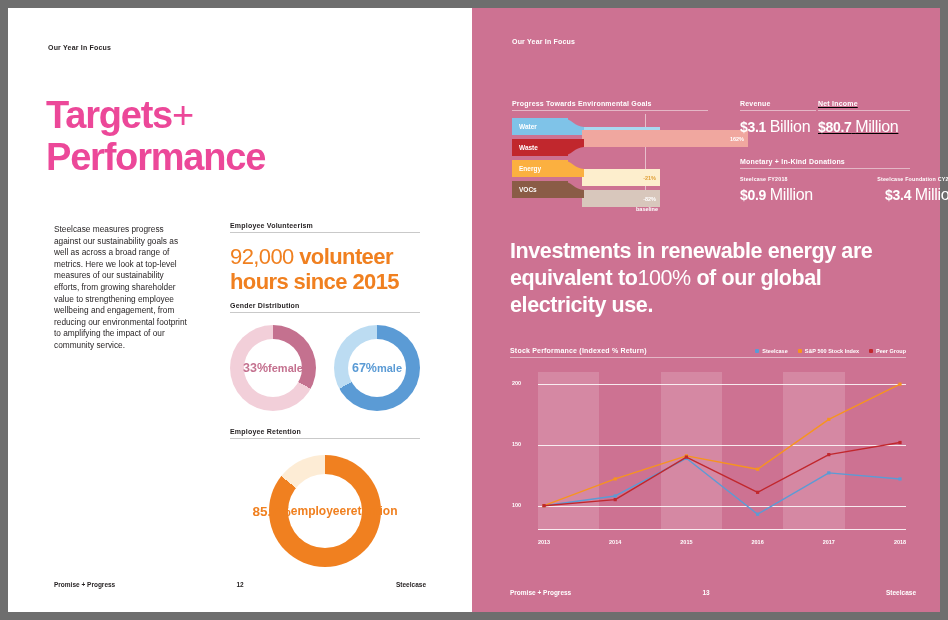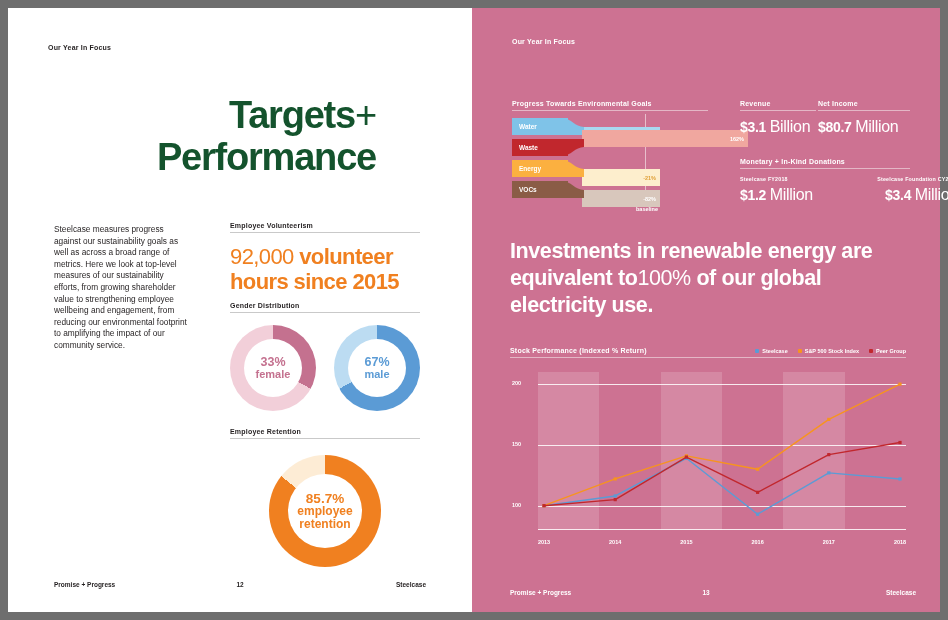--- a/index.html
+++ b/index.html
@@ -25,21 +25,21 @@
   .eyebrow {
     font-size:7px; font-weight:bold; letter-spacing:.2px; color:#231f20;
   }
   .eyebrow.light { color:#ffffff; }
 
   
   .l-header { position:absolute; left:40px; top:36px; }
   .l-title {
     position:absolute; left:38px; top:86px; width:330px;
     font-size:38px; line-height:42px; font-weight:bold;
-    letter-spacing:-1.2px; color:#14532d;text-align:right;
+    letter-spacing:-1.2px; color:#ec4899;
   }
   .l-title .plus { font-weight:normal; }
   .l-body {
     position:absolute; left:46px; top:216px; width:134px;
     font-size:8.3px; line-height:11.6px; font-weight:normal; color:#231f20;
   }
 
   .sec { position:absolute; }
   .sec-rule { border-bottom:1px solid #c9c9c9; padding-bottom:3px; width:100%; }
 
@@ -50,33 +50,33 @@
   }
   .big-orange .thin { font-weight:normal;margin-top:12px; }
 
   .s-gender { left:222px; top:294px; width:190px; }
   .donut-row { margin-top:12px; display:flex; gap:18px; justify-content:flex-start; }
 
   .donut { position:relative; width:86px; height:86px; border-radius:50%; }
   .donut .hole {
     position:absolute; left:50%; top:50%; transform:translate(-50%,-50%);
     width:58px; height:58px; border-radius:50%; background:#ffffff;
-    display:flex; flex-direction:column; align-items:center; justify-content:center;
+    display:flex; flex-direction:row; align-items:center; justify-content:center;
     text-align:center; line-height:12px;
   }
   .donut .pct { font-size:12.5px; font-weight:bold; }
   .donut .lbl { font-size:11px; font-weight:bold; }
 
   .s-retention { left:222px; top:420px; width:190px; }
   .donut-big-wrap { margin-top:16px; display:flex; justify-content:center; }
   .donut-big { position:relative; width:112px; height:112px; border-radius:50%; }
   .donut-big .hole {
     position:absolute; left:50%; top:50%; transform:translate(-50%,-50%);
     width:74px; height:74px; border-radius:50%; background:#ffffff;
-    display:flex; flex-direction:column; align-items:center; justify-content:center;
+    display:flex; flex-direction:row; align-items:center; justify-content:center;
     text-align:center; line-height:13px; color:#f08020;
   }
   .donut-big .pct { font-size:13.5px; font-weight:bold; }
   .donut-big .lbl { font-size:12px; font-weight:bold; }
 
   
   .footer {
     position:absolute; bottom:24px; font-size:6.5px; font-weight:bold; color:#231f20;
   }
   .footer.light { color:#ffffff; }
@@ -247,36 +247,36 @@
   </div>
 
   <div class="kpi" style="left:740px; top:100px; width:76px;">
     <div class="kpi-rule eyebrow light">Revenue</div>
     <div class="kpi-val">
       <span>$3.1</span>
       <span class="unit">Billion</span>
     </div>
   </div>
 
-  <div class="kpi" style="left:818px; top:100px; width:92px;">
+  <div class="kpi" style="left:818px; top:100px; width:92px;text-decoration:underline;">
     <div class="kpi-rule eyebrow light">Net Income</div>
     <div class="kpi-val">
       <span>$80.7</span>
       <span class="unit">Million</span>
     </div>
   </div>
 
   <div class="kpi" style="left:740px; top:158px; width:170px;">
     <div class="kpi-rule eyebrow light">Monetary + In-Kind Donations</div>
   </div>
 
   <div class="kpi" style="left:740px; top:176px; width:76px;">
     <div class="eyebrow light" style="font-size:5.3px;">Steelcase FY2018</div>
     <div class="kpi-val" style="margin-top:4px;">
-      <span>$1.2</span>
+      <span>$0.9</span>
       <span class="unit">Million</span>
     </div>
   </div>
 
   <div class="kpi" style="left:866px; top:176px; width:92px;text-align:right;">
     <div class="eyebrow light" style="font-size:5.3px;">Steelcase Foundation CY2017</div>
     <div class="kpi-val" style="margin-top:4px;">
       <span>$3.4</span>
       <span class="unit">Million</span>
     </div>

